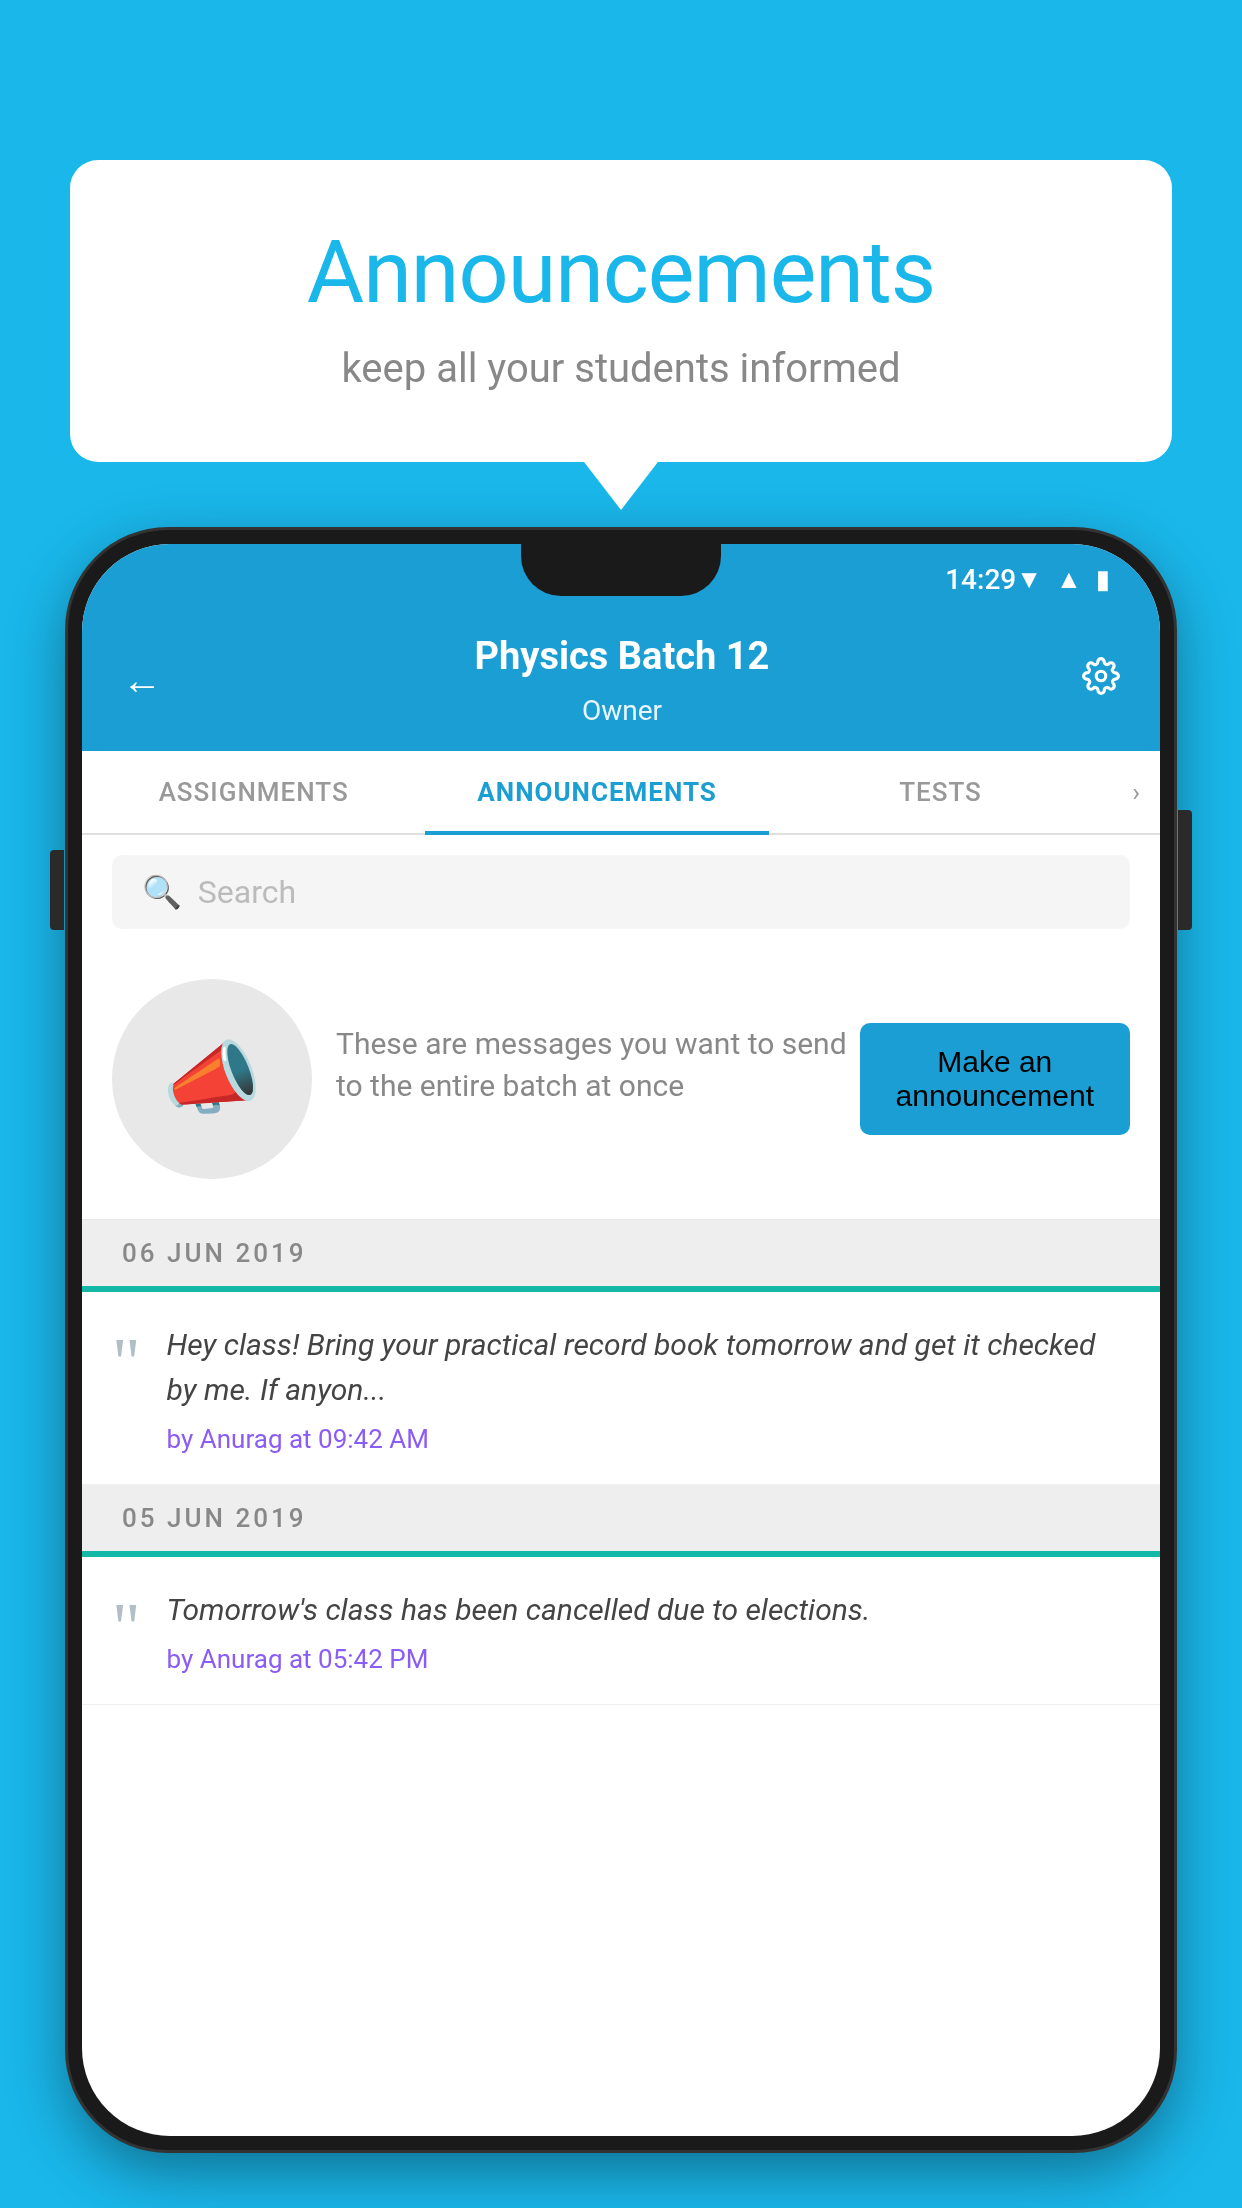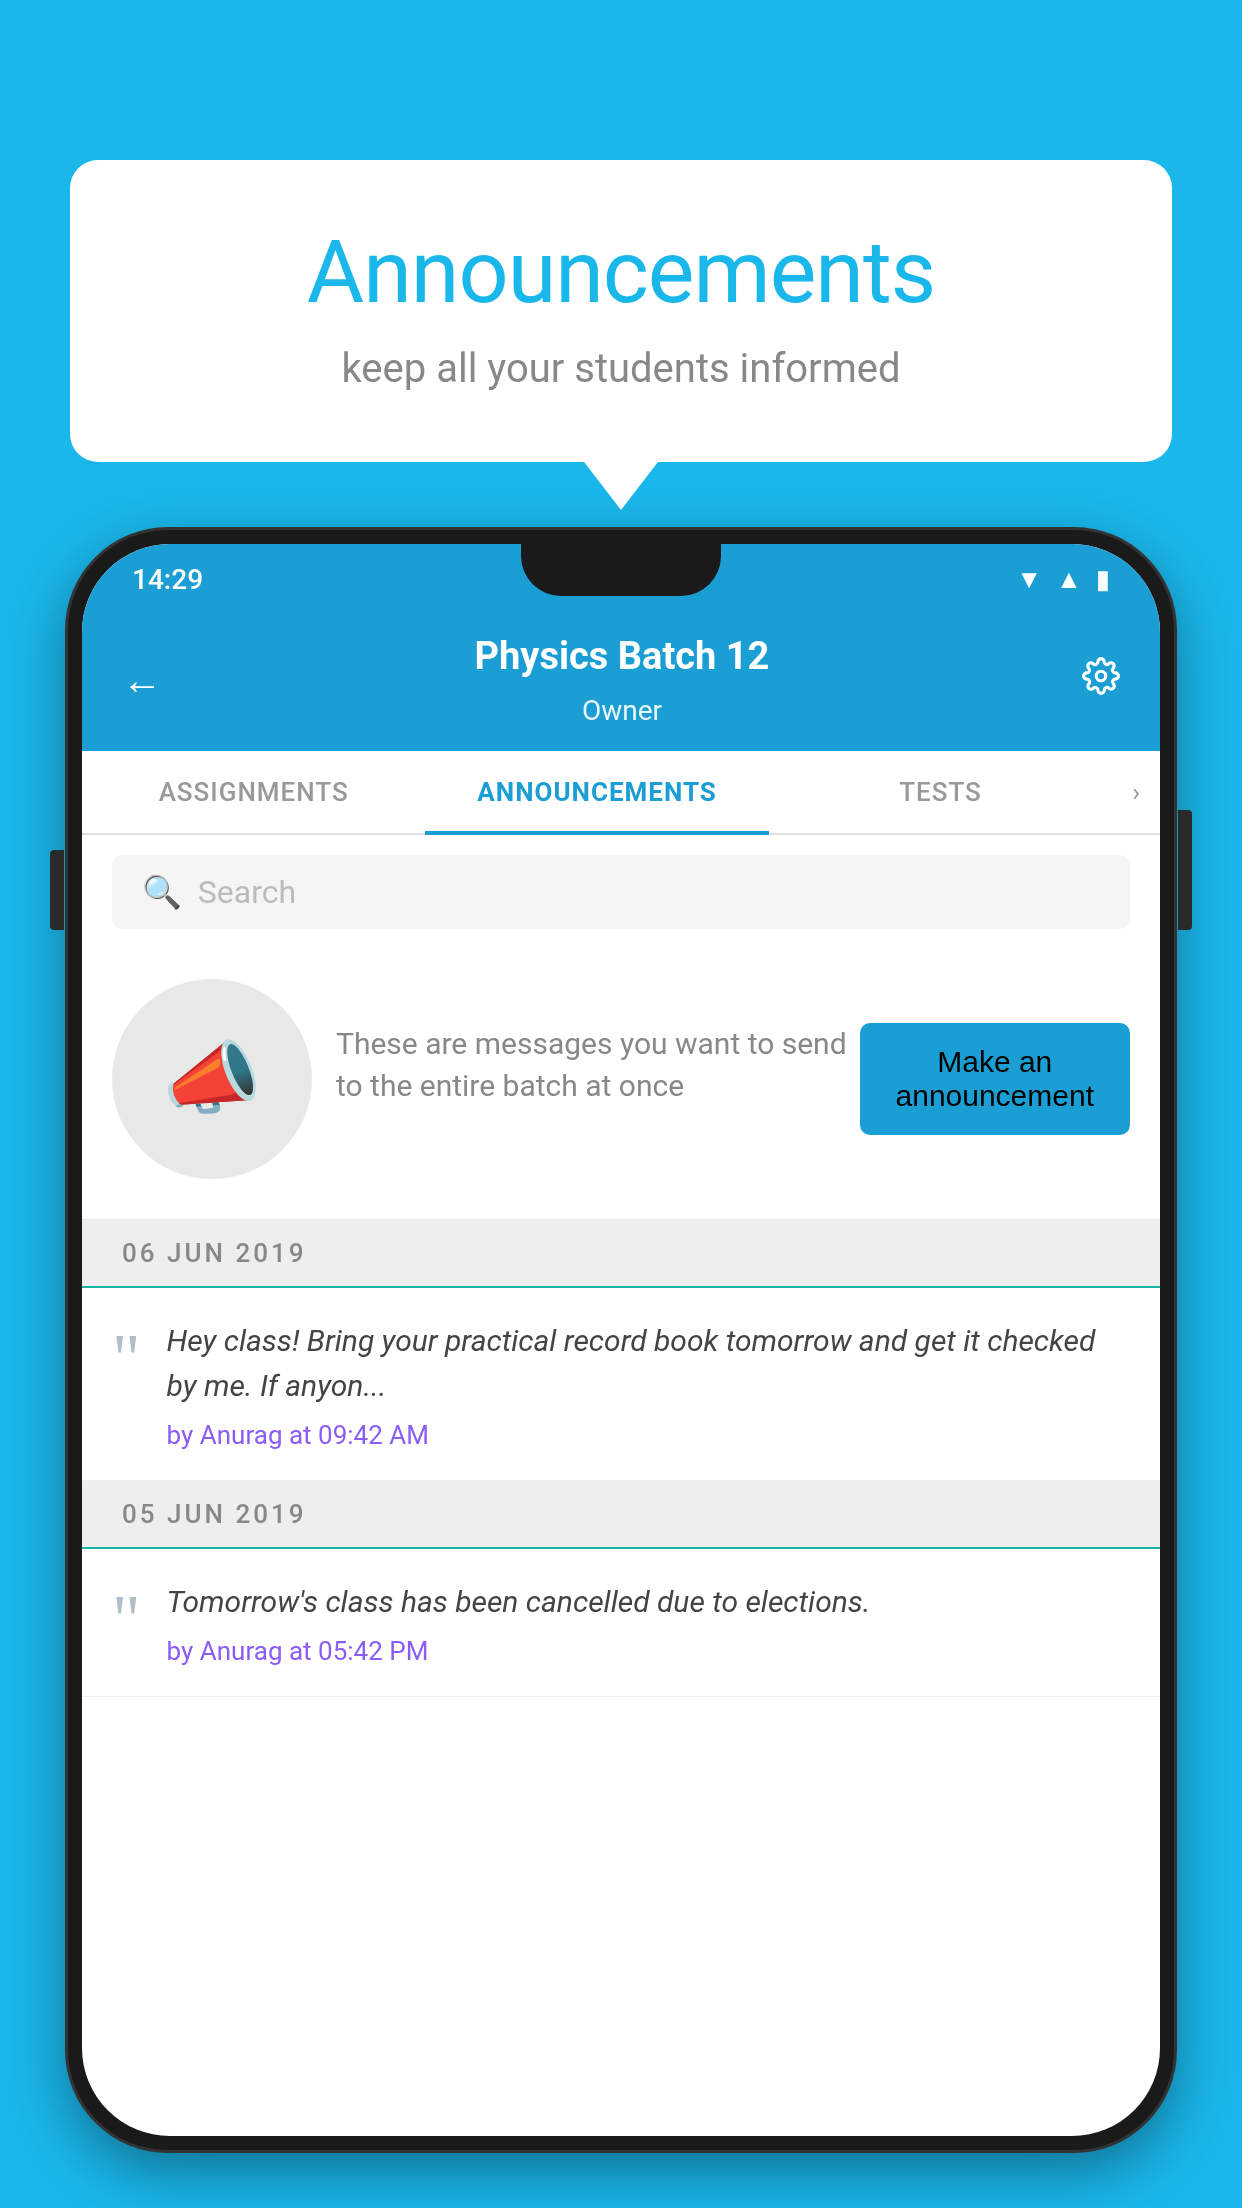--- a/index.html
+++ b/index.html
@@ -110,21 +110,21 @@
       overflow: hidden;
       position: relative;
     }
 
     
     .status-bar {
       background: #1a9ed4;
       height: 70px;
       display: flex;
       align-items: center;
-      justify-content: space-between;
+      justify-content: flex-end;
       padding: 0 50px;
       position: relative;
     }
 
     .status-bar::before {
       content: '';
       position: absolute;
       top: 0;
       left: 50%;
       transform: translateX(-50%);
@@ -307,21 +307,21 @@
     }
 
     
     .date-separator {
       background: #eeeeee;
       padding: 18px 40px;
       font-size: 26px;
       color: #888;
       font-weight: 500;
       letter-spacing: 3px;
-      border-bottom: 2px solid #14b8a6;
+      border-bottom: 6px solid #14b8a6;
     }
 
     
     .announcement-item {
       background: white;
       padding: 30px 30px 30px 30px;
       display: flex;
       align-items: flex-start;
       gap: 26px;
       border-bottom: 1px solid #f0f0f0;

